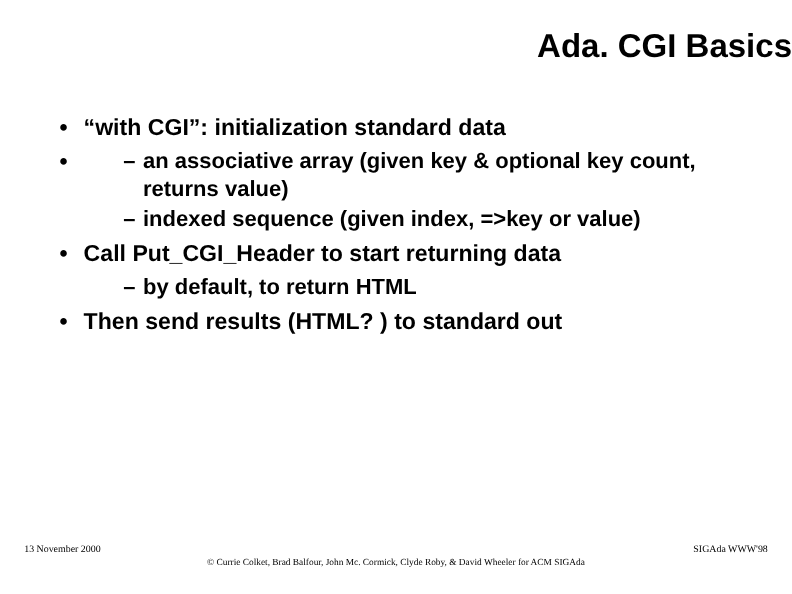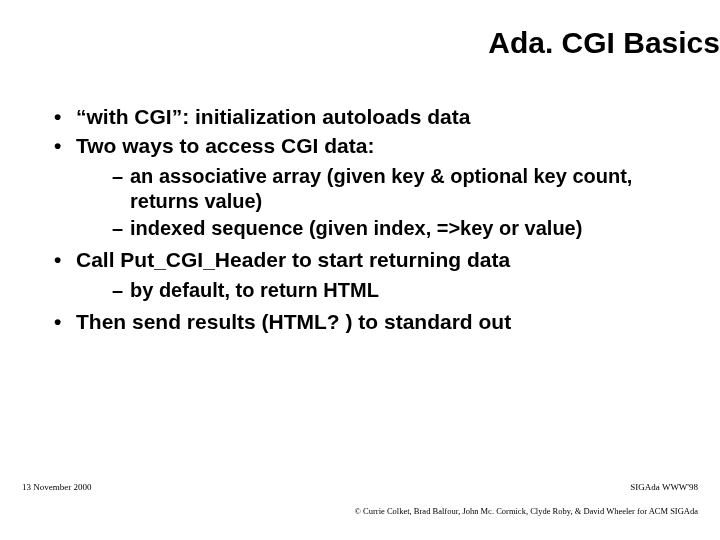--- a/index.html
+++ b/index.html
@@ -76,41 +76,41 @@
     box-sizing: border-box;
     padding: 0 22px;
   }
   .footer-row {
     display: flex;
     justify-content: space-between;
     font-size: 9px;
     font-family: "Times New Roman", Times, serif;
   }
   .footer-center {
-    text-align: right;
+    text-align: center;
     font-size: 8.5px;
     font-family: "Times New Roman", Times, serif;
-    margin-top: 14px;
+    margin-top: 2px;
     text-decoration: underline;
   }
   .attribution-line {
     display: inline-block;
   }
 </style>
 </head>
 <body>
 
 <div class="slide">
 
   <div class="title">Ada. CGI Basics</div>
 
   <div class="content">
     <ul class="level1">
-      <li><span>“with CGI”: initialization autoloads data</span></li>
-      <li><span>Two ways to access CGI data:</span>
+      <li><span>“with CGI”: initialization standard data</span></li>
+      <li>
         <ul class="level2">
           <li><span>an associative array (given key &amp; optional key count, returns value)</span></li>
           <li><span>indexed sequence (given index, =&gt;key or value)</span></li>
         </ul>
       </li>
       <li><span>Call Put_CGI_Header to start returning data</span>
         <ul class="level2">
           <li><span>by default, to return HTML</span></li>
         </ul>
       </li>

